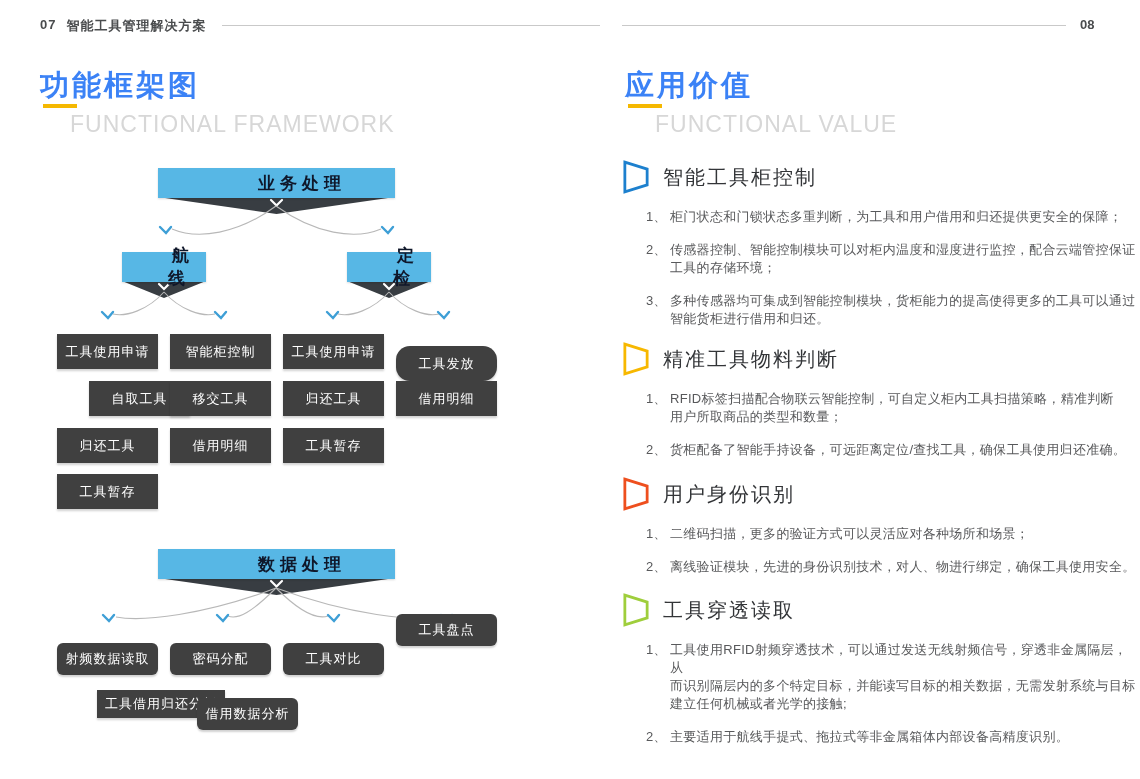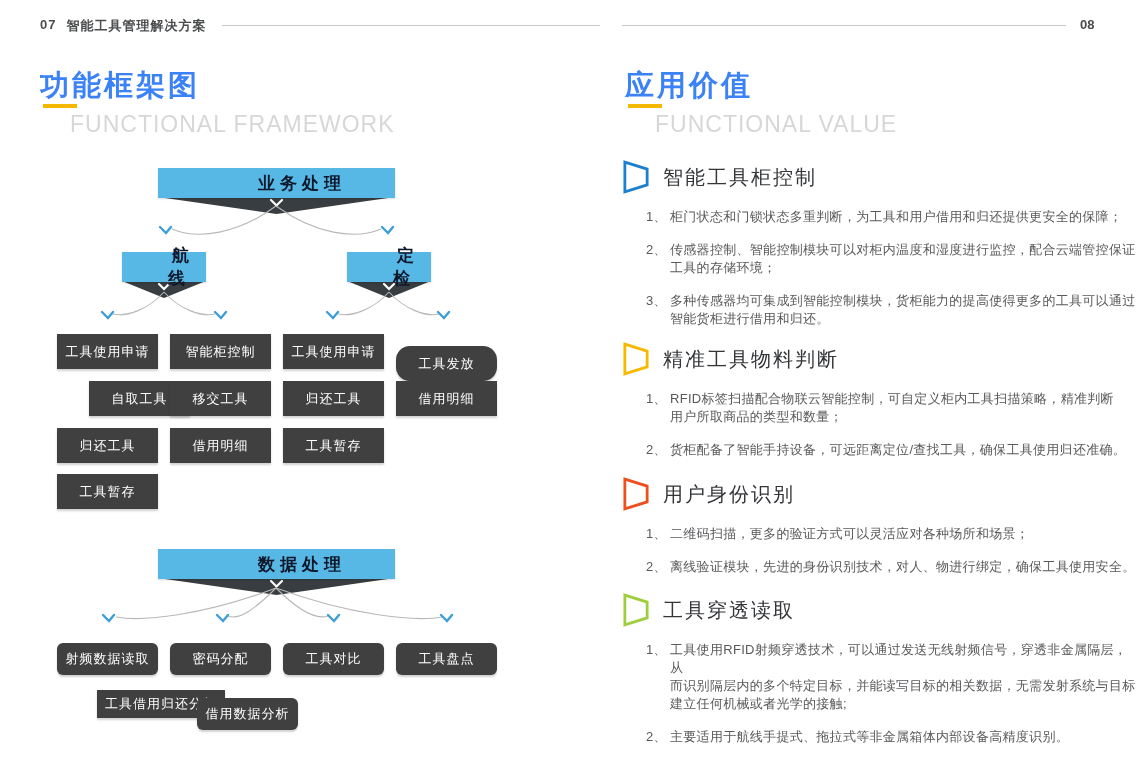--- a/index.html
+++ b/index.html
@@ -121,21 +121,21 @@
 
   <div class="gbox gb-w" style="left:57px;  top:428px;">归还工具</div>
   <div class="gbox gb-w" style="left:170px; top:428px;">借用明细</div>
   <div class="gbox gb-w" style="left:283px; top:428px;">工具暂存</div>
 
   <div class="gbox gb-w" style="left:57px;  top:474px;">工具暂存</div>
 
   <div class="gbox gb-w gb-h2" style="left:57px;  top:643px;">射频数据读取</div>
   <div class="gbox gb-w gb-h2" style="left:170px; top:643px;">密码分配</div>
   <div class="gbox gb-w gb-h2" style="left:283px; top:643px;">工具对比</div>
-  <div class="gbox gb-w gb-h2" style="left:396px; top:643px;">工具盘点</div>
+  <div class="gbox gb-w gb-h2" style="left:396px; top:614px;">工具盘点</div>
 
   <div class="gbox gb-w2" style="left:57px;  top:690px;">工具借用归还分析</div>
   <div class="gbox gb-w gb-h2" style="left:197px; top:690px;margin-top:8px;">借用数据分析</div>
 
   <div class="section" style="top:160px;">
     <div class="sec-head">
       <svg class="sec-icon" viewBox="0 0 28 36">
         <polygon points="2,2 26,9.5 26,26.5 2,34" fill="none" stroke-width="3" stroke-linejoin="miter" stroke="#1d80ce"></polygon>
       </svg>
       <div class="sec-title">智能工具柜控制</div>

